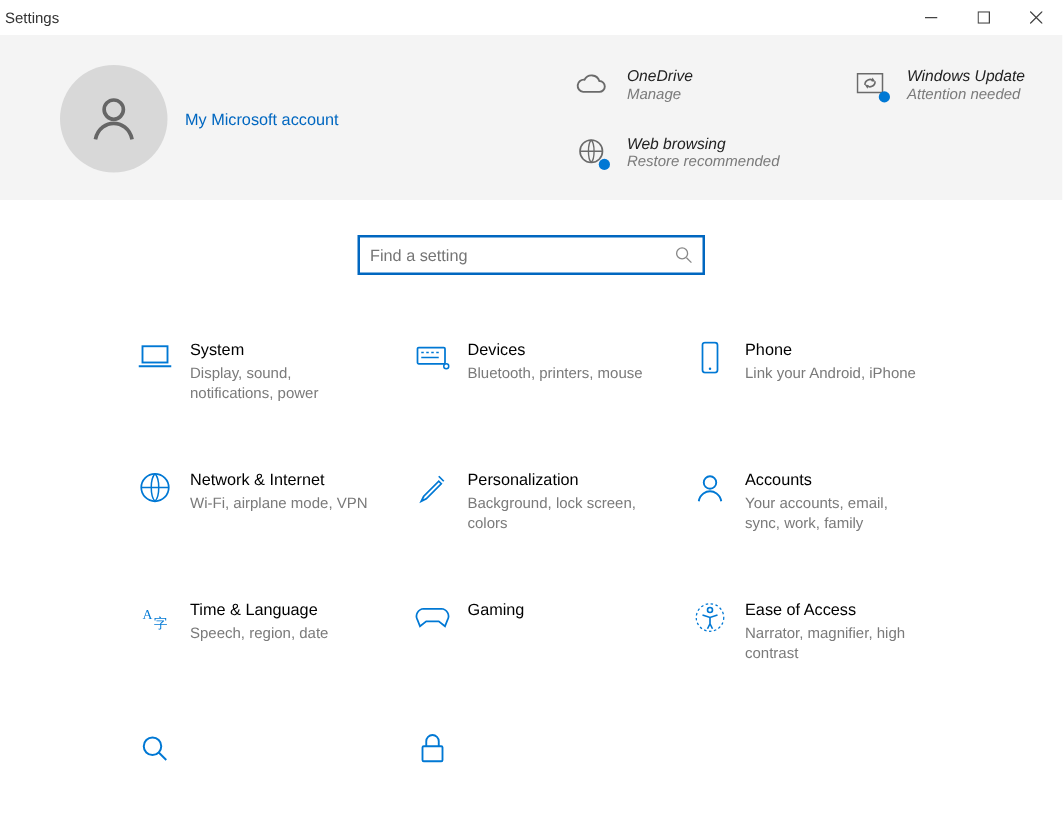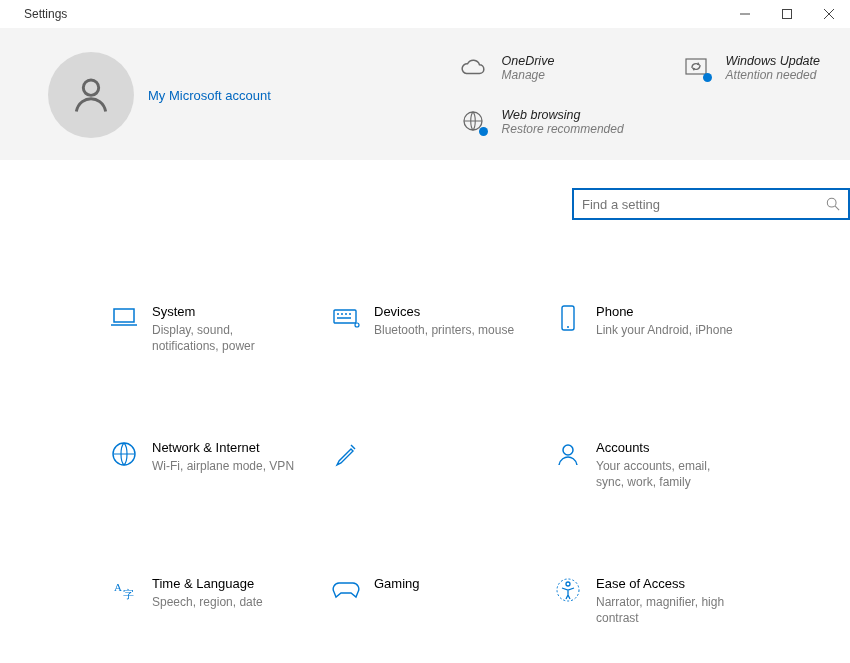--- a/index.html
+++ b/index.html
@@ -10,21 +10,21 @@
     width: 850px;
     height: 663px;
     overflow: hidden;
     color: #333;
   }
   
   .titlebar {
     display: flex;
     align-items: center;
     height: 28px;
-    padding-left: 24px;
+    padding-left: 4px;
     background: #fff;
   }
   .titlebar-title { font-size: 12px; }
   .win-controls { margin-left: auto; display: flex; }
   .win-btn {
     width: 42px; height: 28px;
     display: flex; align-items: center; justify-content: center;
     font-size: 12px; color: #555;
   }
   
@@ -60,21 +60,21 @@
     display:flex;align-items:center;justify-content:center;
   }
   .quick-label { font-size: 12.5px; color: #222; }
   .quick-sub { font-size: 12px; color: #7a7a7a; }
   .badge-dot {
     position: absolute; right: -2px; bottom: -2px;
     width: 9px; height: 9px; border-radius: 50%; background: #0078d4;
   }
   
   .search-wrap {
-    display: flex; justify-content: flex-end; padding-top: 28px;
+    display: flex; justify-content: center; padding-top: 28px;
     background: #fff;
   }
   .search-box {
     width: 278px; height: 32px;
     border: 2px solid #0067c0;
     display:flex; align-items:center;
     padding: 0 8px;
   }
   .search-input {
     flex: 1; border: none; outline: none; font-size: 13px;
@@ -88,21 +88,20 @@
     grid-template-columns: repeat(3, 210px);
     column-gap: 12px;
     row-gap: 38px;
     justify-content: center;
     padding: 44px 40px 20px 40px;
   }
   .cat {
     display: flex; align-items: flex-start; gap: 14px;
     padding: 6px 10px;
     border: 2px solid transparent;
-    margin-top: 32px;
   }
   .cat.highlight {
     border: 2px solid #e22b2b;
     padding: 26px 14px;
     margin-top: -22px;
     margin-bottom: -22px;
   }
   .cat-icon {
     width: 28px; height: 28px; color: #0078d4; flex-shrink: 0;
     display:flex;align-items:center;justify-content:center;
@@ -256,20 +255,24 @@
       </div>
   </div>
 
   <div class="cat">
     <div class="cat-icon">
       <svg width="26" height="26" viewBox="0 0 26 26">
           <path d="M6 20l-2 4 4-2 12-12-2-2L6 20z" fill="none" stroke="#0078d4" stroke-width="1.4"></path>
           <path d="M18 4l4 4" stroke="#0078d4" stroke-width="1.4"></path>
         </svg>
     </div>
+    <div>
+        <div class="cat-title">Personalization</div>
+        <div class="cat-sub">Background, lock screen, colors</div>
+      </div>
   </div>
 
 
   <div class="cat">
     <div class="cat-icon">
       <svg width="26" height="26" viewBox="0 0 26 26">
           <circle cx="13" cy="9" r="5" fill="none" stroke="#0078d4" stroke-width="1.5"></circle>
           <path d="M4 24c1-6 6-8 9-8s8 2 9 8" fill="none" stroke="#0078d4" stroke-width="1.5"></path>
         </svg>
     </div>

